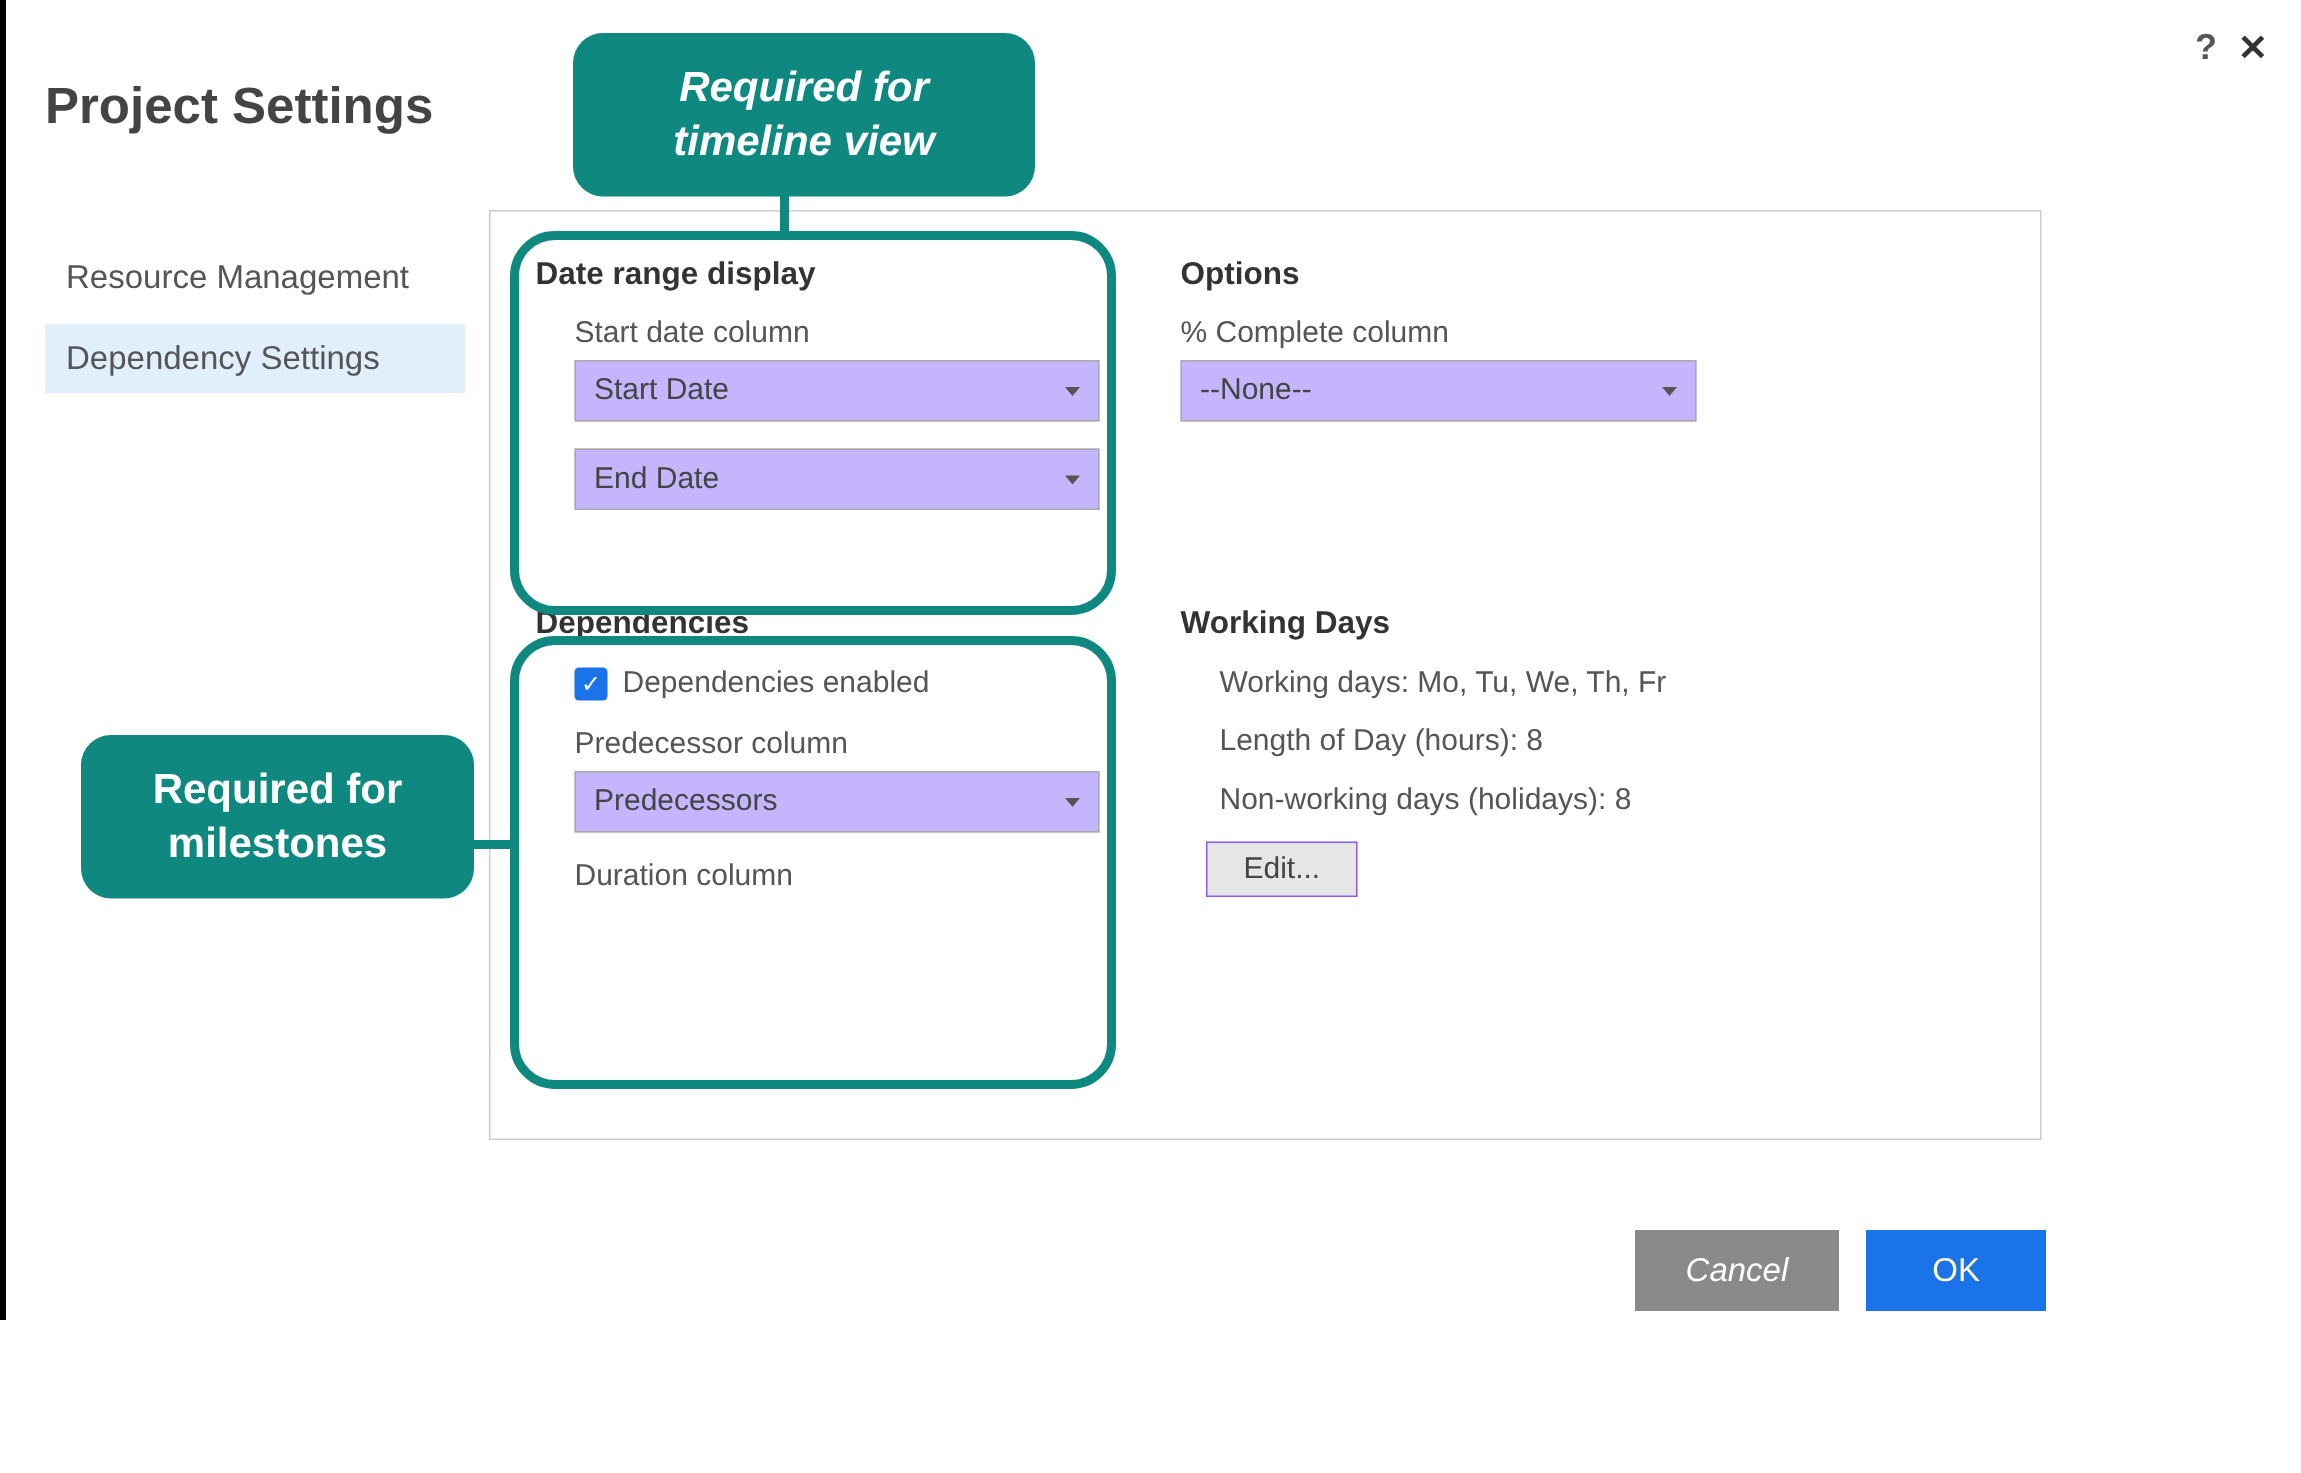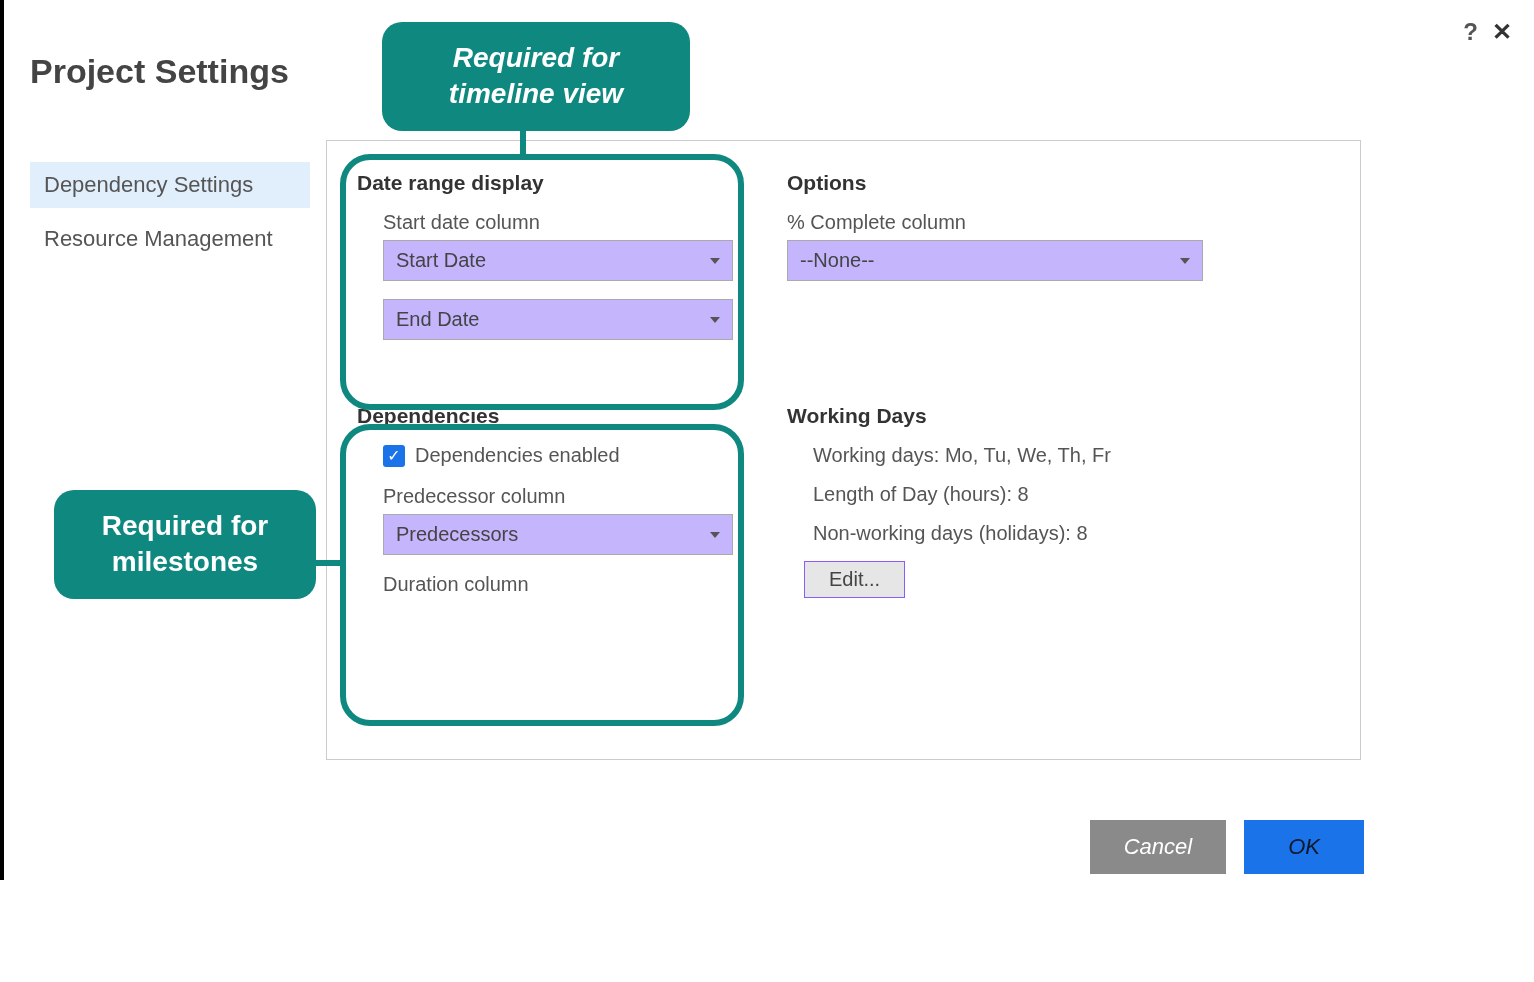--- a/index.html
+++ b/index.html
@@ -104,21 +104,21 @@
       padding: 8px 12px;
       font-size: 20px;
       width: 350px;
       margin-left: 26px;
       margin-bottom: 18px;
       background: #c4b5fd;
       cursor: pointer;
     }
     .select-box.no-indent {
       margin-left: 0;
-      width: 416px;
+      width: 344px;
     }
     .caret-down {
       width: 0;
       height: 0;
       border-left: 5px solid transparent;
       border-right: 5px solid transparent;
       border-top: 6px solid #555;
     }
     .checkbox-row {
       display: flex;
@@ -231,38 +231,37 @@
       border: none;
       cursor: pointer;
     }
     .btn-cancel {
       background: #8a8a8a;
       color: #fff;
       font-style: italic;
     }
     .btn-ok {
       background: #1a73e8;
-      color: #0f172a;
+      color: #fef9c3;
       padding: 14px 44px;
-      font-style: italic;
     }
   </style>
 </head>
 <body>
 
 <div class="left-line"></div>
 
 <div class="help-icon">?</div>
 <div class="close-icon">✕</div>
 
 <h1 class="page-title">Project Settings</h1>
 
 <div class="sidebar">
+  <div class="sidebar-item">Resource Management</div>
   <div class="sidebar-item active">Dependency Settings</div>
-  <div class="sidebar-item">Resource Management</div>
 </div>
 
 <div class="main-panel">
   <div class="row">
     <div class="col">
       <div class="section-heading">Date range display</div>
       <div class="field-label">Start date column</div>
       <div class="select-box">
         <span>Start Date</span>
         <span class="caret-down"></span>

